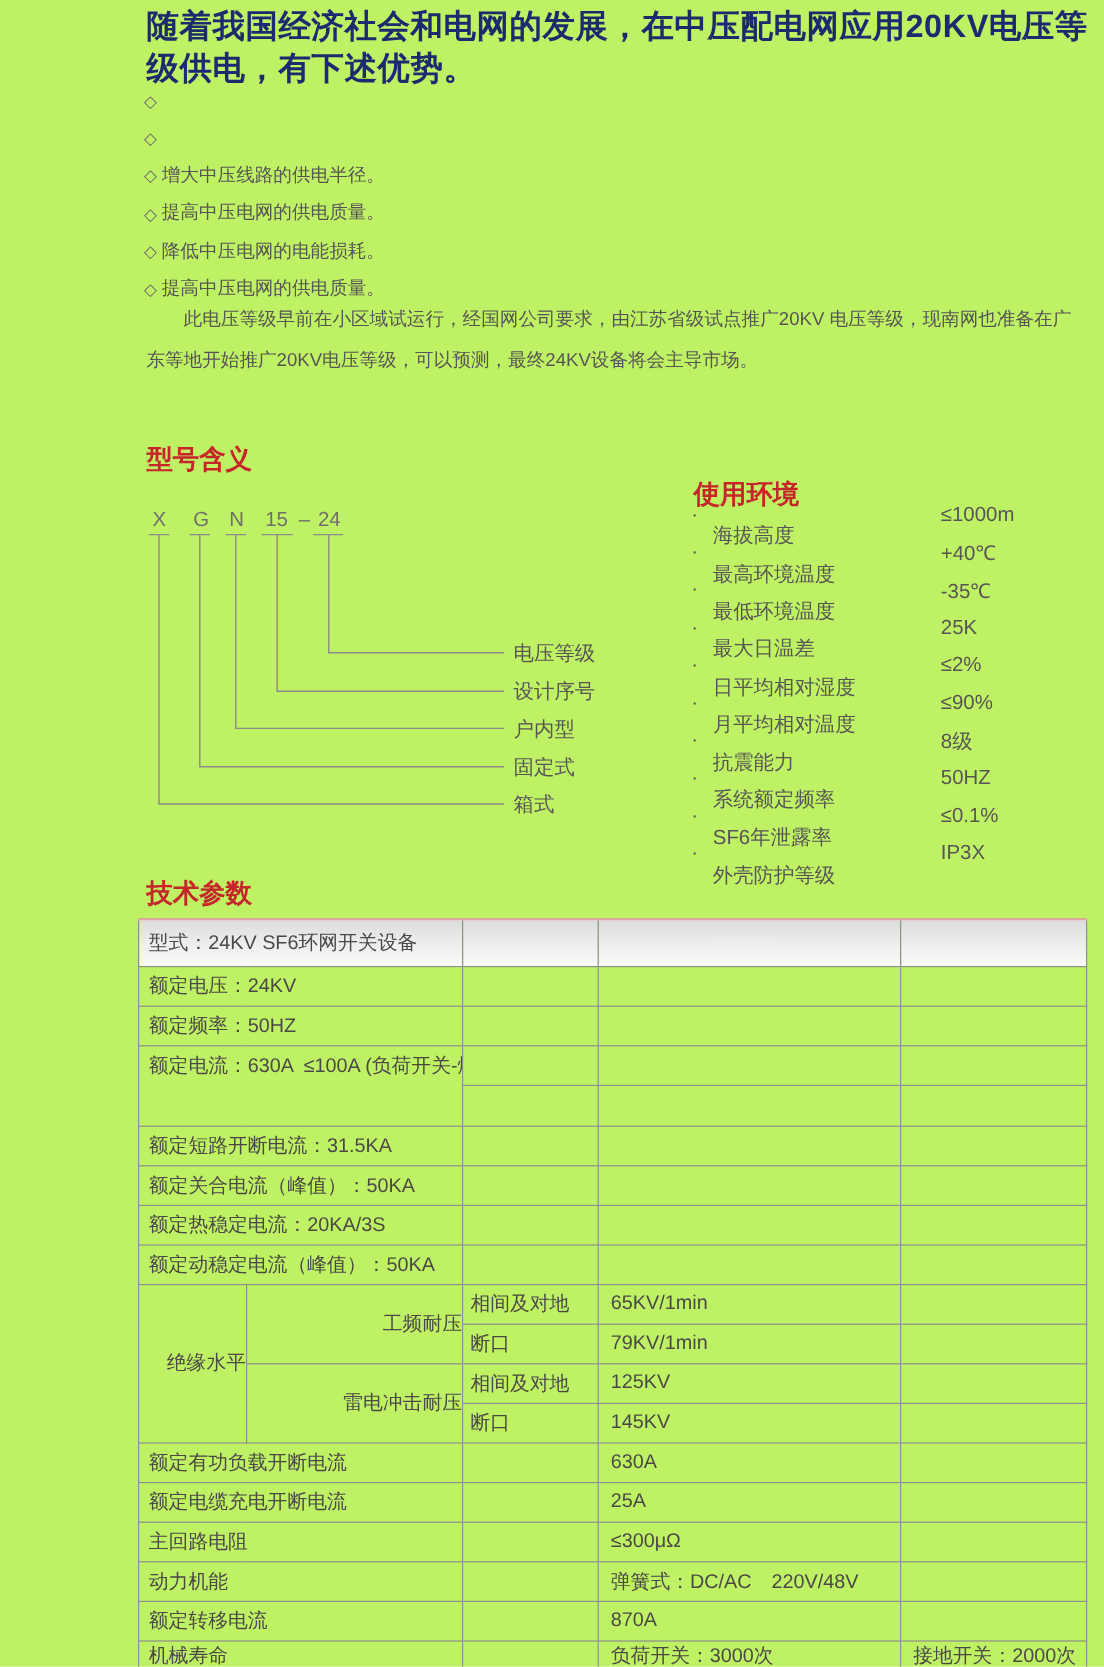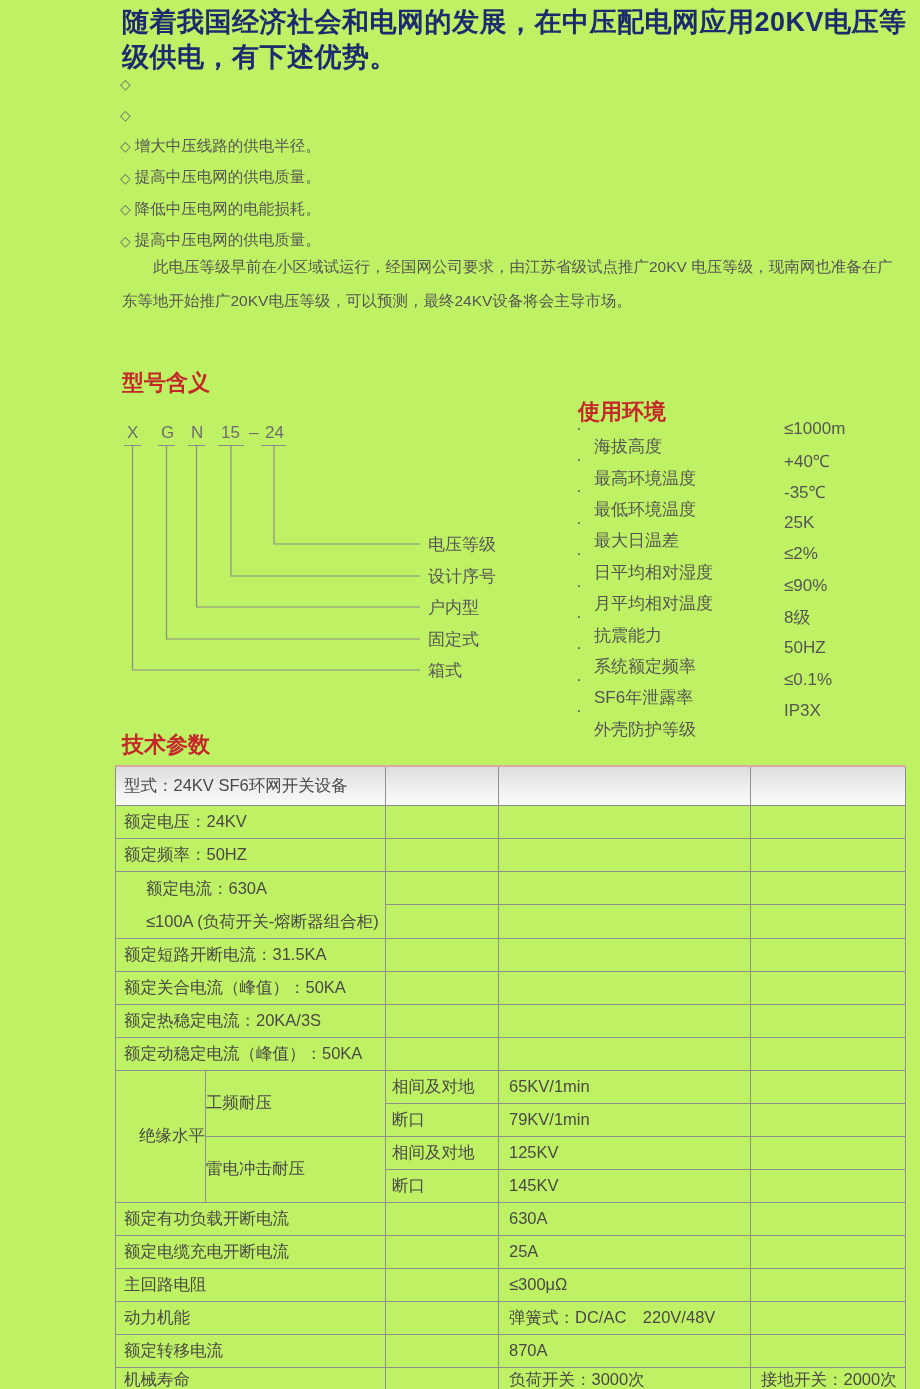--- a/index.html
+++ b/index.html
@@ -48,23 +48,23 @@
   .tech-table td {
     border:1px solid #8f8f8f; font-size:16.5px; color:#4b4846;
     height:33px; padding:0 0 0 8px; vertical-align:middle;
     overflow:hidden; white-space:nowrap;
   }
   .tech-table tr.header-row td {
     height:39px; border-top:2px solid #dba8a2;
     background:linear-gradient(180deg,#dcdcdc 0%, #efefef 55%, #f9f9f9 100%);
   }
   .tech-table tr.last-row td { height:26px; border-bottom:3px solid #de5044; }
-  td.cell-center { text-align:left; padding:0; }
+  td.cell-center { text-align:right; padding:0; }
   td.val-cell { padding-left:10px; }
-  .dual-cell { display:flex; flex-direction:column; justify-content:space-around; height:66px;margin-left:22px; }
+  .dual-cell { display:flex; justify-content:space-around; height:66px; }
   .dual-cell div { line-height:33px; height:33px; }
 </style>
 </head>
 <body>
 
 <div class="page">
 
   <div class="intro-title">随着我国经济社会和电网的发展，在中压配电网应用20KV电压等级供电，有下述优势。</div>
 
   <div class="advantages">

